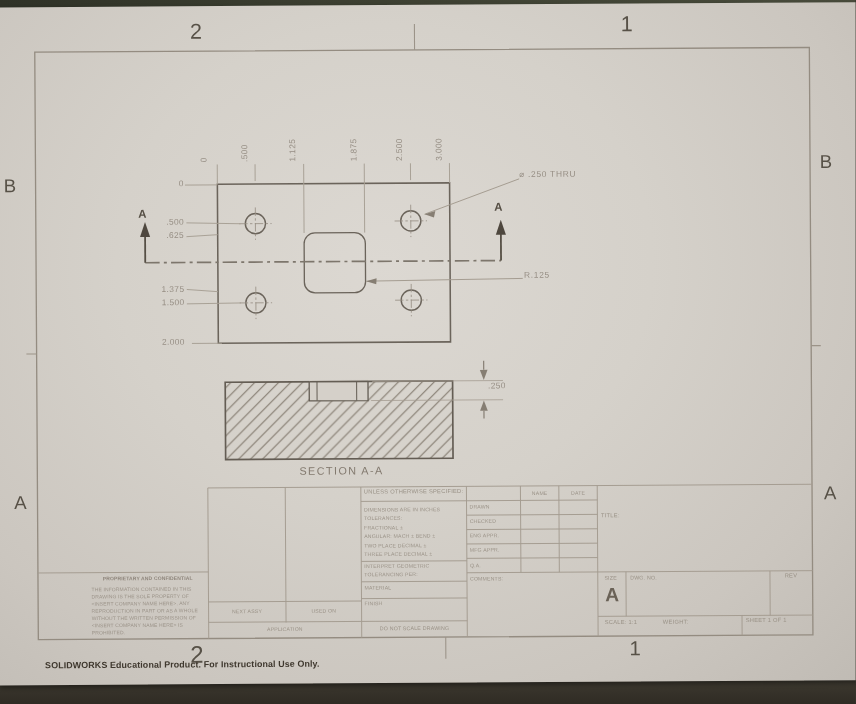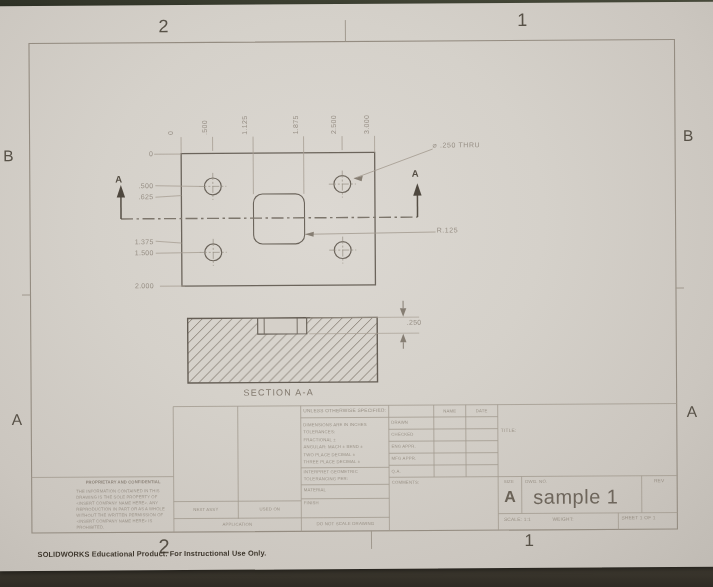--- a/index.html
+++ b/index.html
@@ -131,21 +131,21 @@
   <div class="t dim ordl" style="left:111px;top:192px;">.625</div>
   <div class="t dim ordl" style="left:111px;top:236.5px;">1.375</div>
   <div class="t dim ordl" style="left:111px;top:248px;">1.500</div>
   <div class="t dim ordl" style="left:111px;top:281px;">2.000</div>
 
   <div class="t seca" style="left:116px;top:172px;">A</div>
   <div class="t seca" style="left:412.5px;top:168px;">A</div>
   <div class="t dim" style="left:433.5px;top:141.5px;letter-spacing:.6px;">⌀ .250 THRU</div>
   <div class="t dim" style="left:437px;top:226.5px;letter-spacing:.6px;">R.125</div>
   <div class="t dim" style="left:406.5px;top:318.5px;">.250</div>
-  <div class="t secttl" style="left:243px;top:386.5px;width:82px;">SECTION A-A</div>
+  <div class="t secttl" style="left:243px;top:386.5px;width:82px;text-align:center;">SECTION A-A</div>
 
   <div class="t tb5" style="left:302.5px;top:407.5px;">UNLESS OTHERWISE SPECIFIED:</div>
   <div class="t tb" style="left:302.5px;top:421.5px;">DIMENSIONS ARE IN INCHES</div>
   <div class="t tb" style="left:302.5px;top:429px;">TOLERANCES:</div>
   <div class="t tb" style="left:302.5px;top:436.5px;">FRACTIONAL ±</div>
   <div class="t tb" style="left:302.5px;top:444px;">ANGULAR: MACH ±   BEND ±</div>
   <div class="t tb" style="left:302.5px;top:451.5px;">TWO PLACE DECIMAL     ±</div>
   <div class="t tb" style="left:302.5px;top:459px;">THREE PLACE DECIMAL   ±</div>
   <div class="t tb" style="left:302.5px;top:469px;">INTERPRET GEOMETRIC</div>
   <div class="t tb" style="left:302.5px;top:476px;">TOLERANCING PER:</div>
@@ -173,19 +173,18 @@
   <div class="t prop" style="left:75px;top:504.8px;">REPRODUCTION IN PART OR AS A WHOLE</div>
   <div class="t prop" style="left:75px;top:510.9px;">WITHOUT THE WRITTEN PERMISSION OF</div>
   <div class="t prop" style="left:75px;top:517px;">&lt;INSERT COMPANY NAME HERE&gt; IS</div>
   <div class="t prop" style="left:75px;top:523.1px;">PROHIBITED.</div>
 
   <div class="t tb5" style="left:500px;top:428.5px;">TITLE:</div>
   <div class="t tb" style="left:502.5px;top:479.5px;font-size:4.4px;">SIZE</div>
   <div class="t tb" style="left:524px;top:479.5px;font-size:4.4px;">DWG. NO.</div>
   <div class="t tb5 ctr" style="left:640px;top:479.5px;width:36px;">REV</div>
   <div class="t" style="left:503px;top:489px;font-size:16px;font-weight:bold;color:#6a6257;">A</div>
-  <div class="t" style="left:532px;top:487px;font-size:20px;color:#6e665c;letter-spacing:.5px;">sample 1</div>
   <div class="t tb5" style="left:502.5px;top:517.5px;">SCALE: 1:1</div>
   <div class="t tb5" style="left:551px;top:517.5px;">WEIGHT:</div>
   <div class="t tb5" style="left:620px;top:517px;">SHEET 1 OF 1</div>
 
   <div class="t footer" style="left:36px;top:547.5px;">SOLIDWORKS Educational Product. For Instructional Use Only.</div>
 </div>
 
 </body></html>

